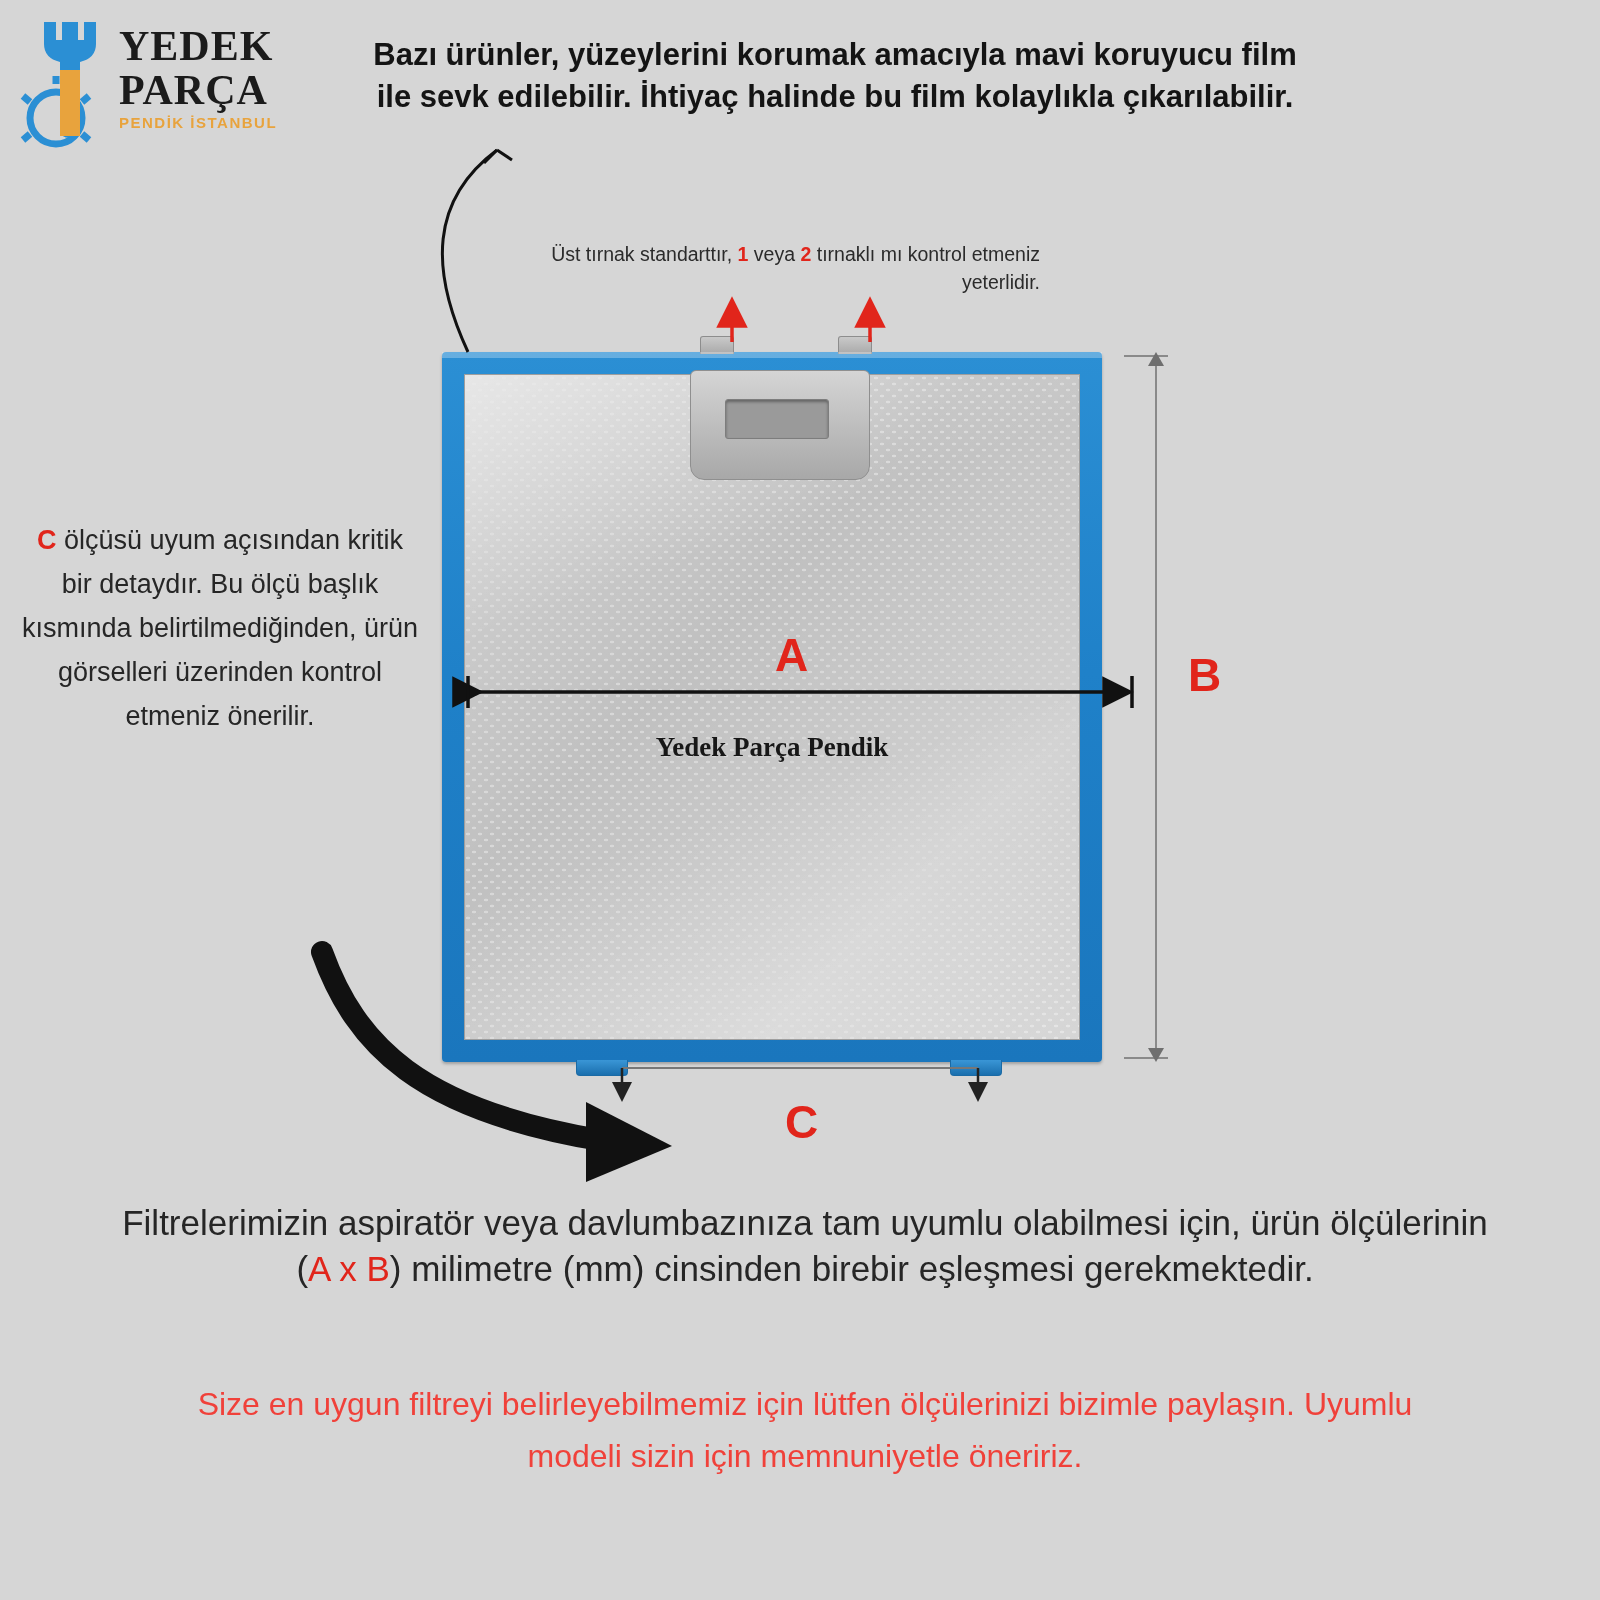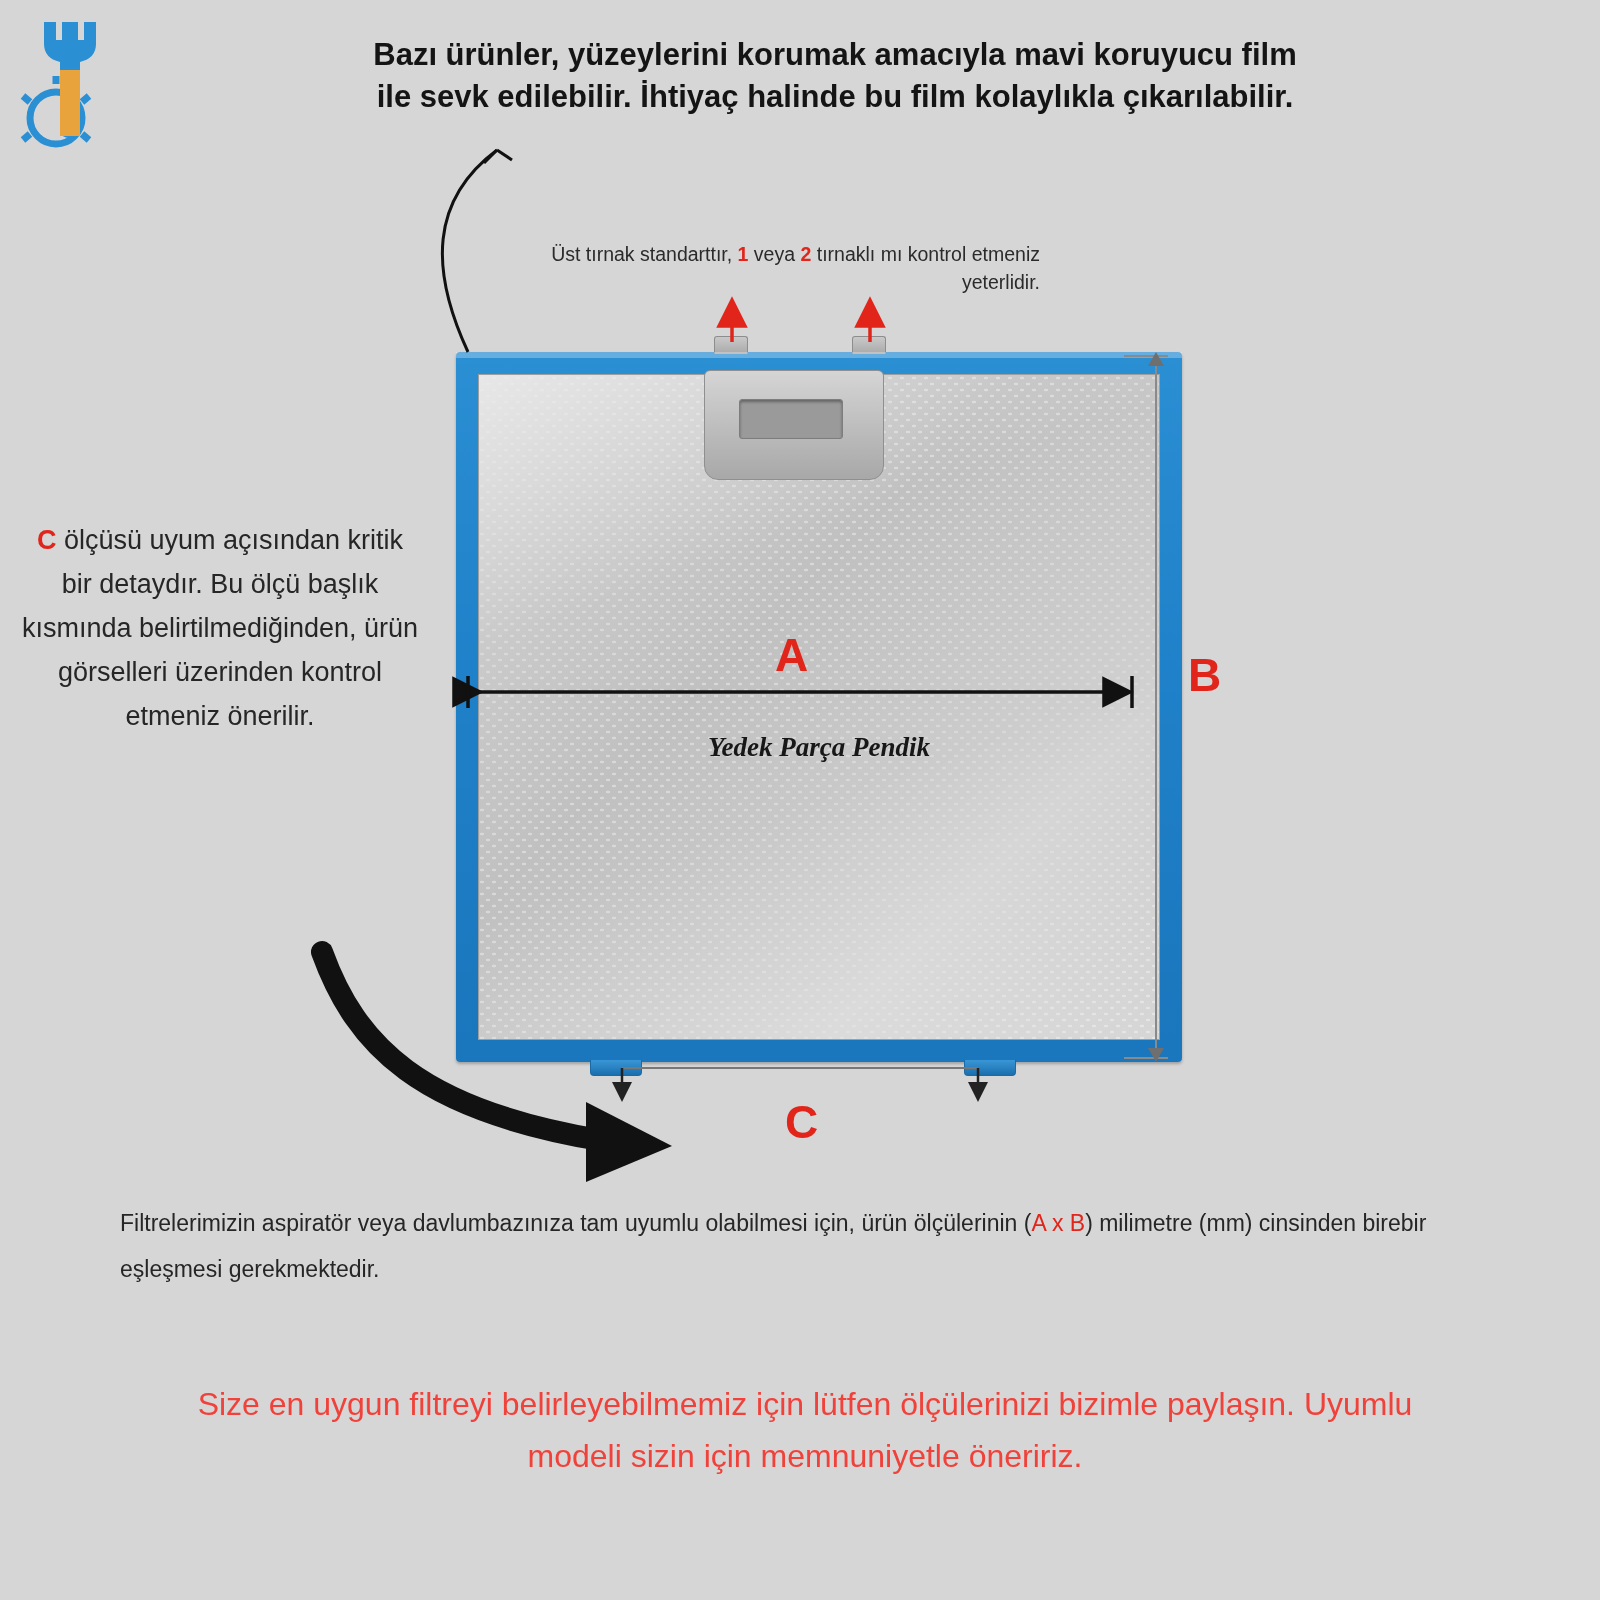--- a/index.html
+++ b/index.html
@@ -50,21 +50,21 @@
     position: absolute;
     left: 520px; top: 240px; width: 520px;
     text-align: right;
     font-size: 19.5px;
     line-height: 28px;
     color: #2b2b2b;
   }
   .tirnak-note .num { color: #e1251b; font-weight: bold; }
 
   
-  .filter-wrap { position: absolute; left: 456px; top: 352px; width: 726px; height: 710px; font-style: italic; }
+  .filter-wrap { position: absolute; left: 442px; top: 352px; width: 660px; height: 710px; }
   .filter-frame {
     position: absolute; inset: 0;
     background: linear-gradient(180deg, #2b8fd4 0%, #1f81c9 45%, #1a76bd 100%);
     border-radius: 4px;
     box-shadow: 0 2px 3px rgba(0,0,0,0.25);
   }
   .filter-frame::after {
     content: "";
     position: absolute; left: 0; top: 0; right: 0; height: 6px;
     background: rgba(255,255,255,0.28);
@@ -150,22 +150,22 @@
     font-size: 27px;
     line-height: 44px;
     color: #262626;
   }
   .left-text .red { color: #e1251b; font-weight: bold; }
 
   
   .bottom-text {
     position: absolute;
     left: 120px; top: 1200px; width: 1370px;
-    text-align: left;
-    font-size: 23px;
+    text-align: center;
+    font-size: 35px;
     line-height: 46px;
     color: #262626;
   }
   .bottom-text .red { color: #e1251b; }
 
   .bottom-red {
     position: absolute;
     left: 170px; top: 1378px; width: 1270px;
     text-align: center;
     font-size: 32px;
@@ -188,20 +188,25 @@
           <line x1="42" y1="74" x2="42" y2="66"></line>
           <line x1="68" y1="92" x2="75" y2="86"></line>
           <line x1="68" y1="124" x2="75" y2="130"></line>
           <line x1="16" y1="92" x2="9" y2="86"></line>
           <line x1="16" y1="124" x2="9" y2="130"></line>
         </g>
         <path d="M30 12 L30 34 Q30 48 46 52 L46 118 Q46 128 56 128 Q66 128 66 118 L66 52 Q82 48 82 34 L82 12 L70 12 L70 30 L64 30 L64 12 L48 12 L48 30 L42 30 L42 12 Z" fill="#2b8fd4"></path>
         <rect x="46" y="60" width="20" height="66" fill="#e8a33d"></rect>
       </g>
     </svg>
+    <div class="logo-text">
+      <div class="logo-yedek">YEDEK</div>
+      <div class="logo-parca">PARÇA</div>
+      <div class="logo-sub">PENDİK İSTANBUL</div>
+    </div>
   </div>
 
   <div class="headline">Bazı ürünler, yüzeylerini korumak amacıyla mavi koruyucu film ile sevk edilebilir. İhtiyaç halinde bu film kolaylıkla çıkarılabilir.</div>
 
   <div class="tirnak-note">
     <span>Üst tırnak standarttır, </span><span class="num">1</span><span> veya </span><span class="num">2</span><span> tırnaklı mı kontrol etmeniz yeterlidir.</span>
   </div>
 
   <div class="filter-wrap">
     <div class="filter-frame">

